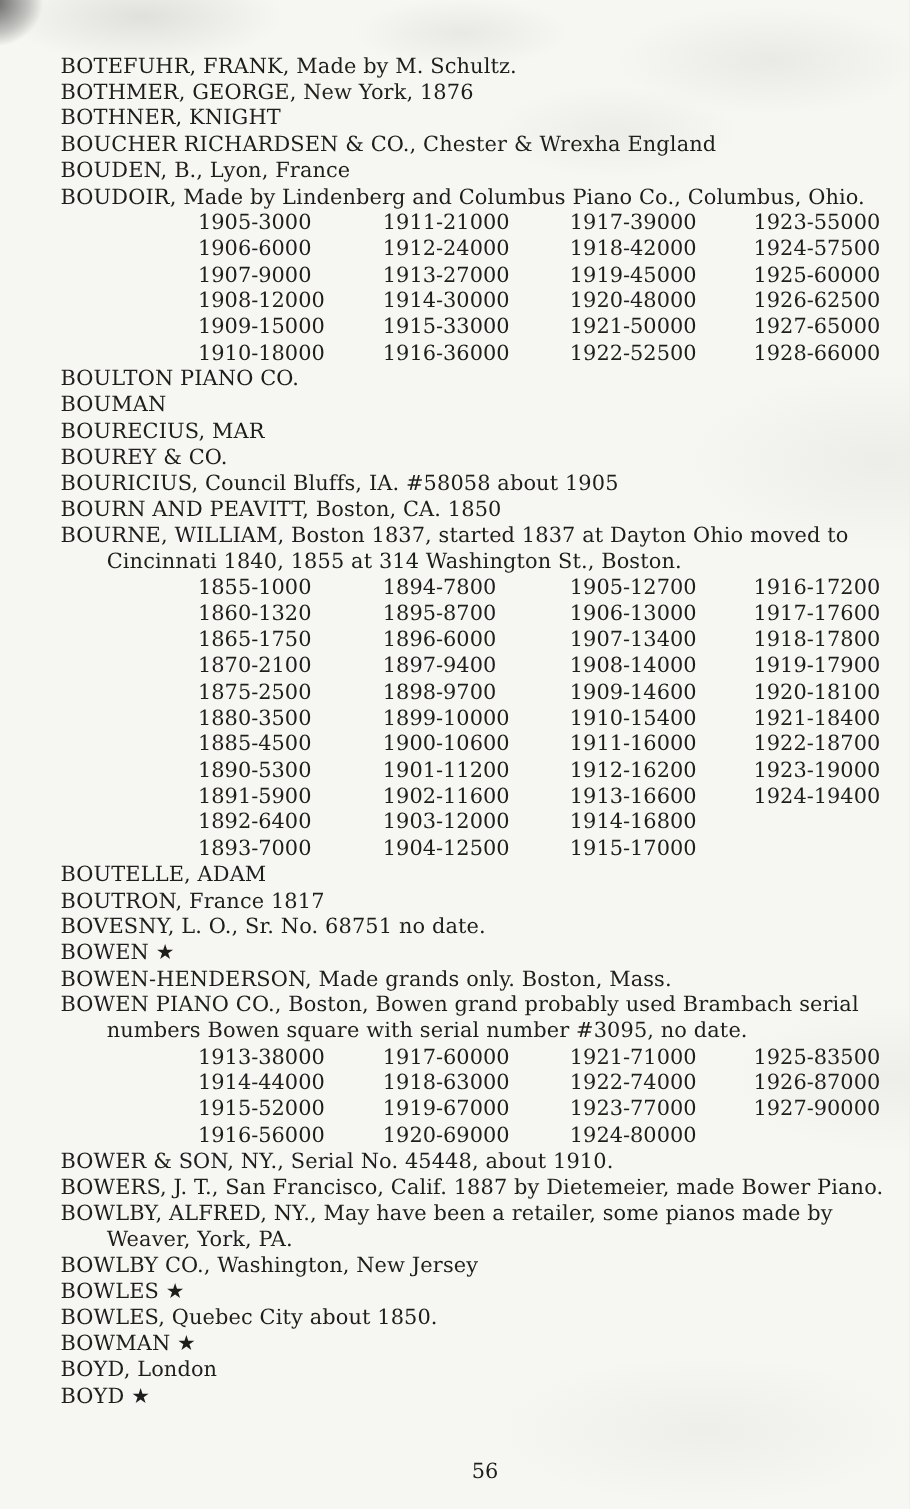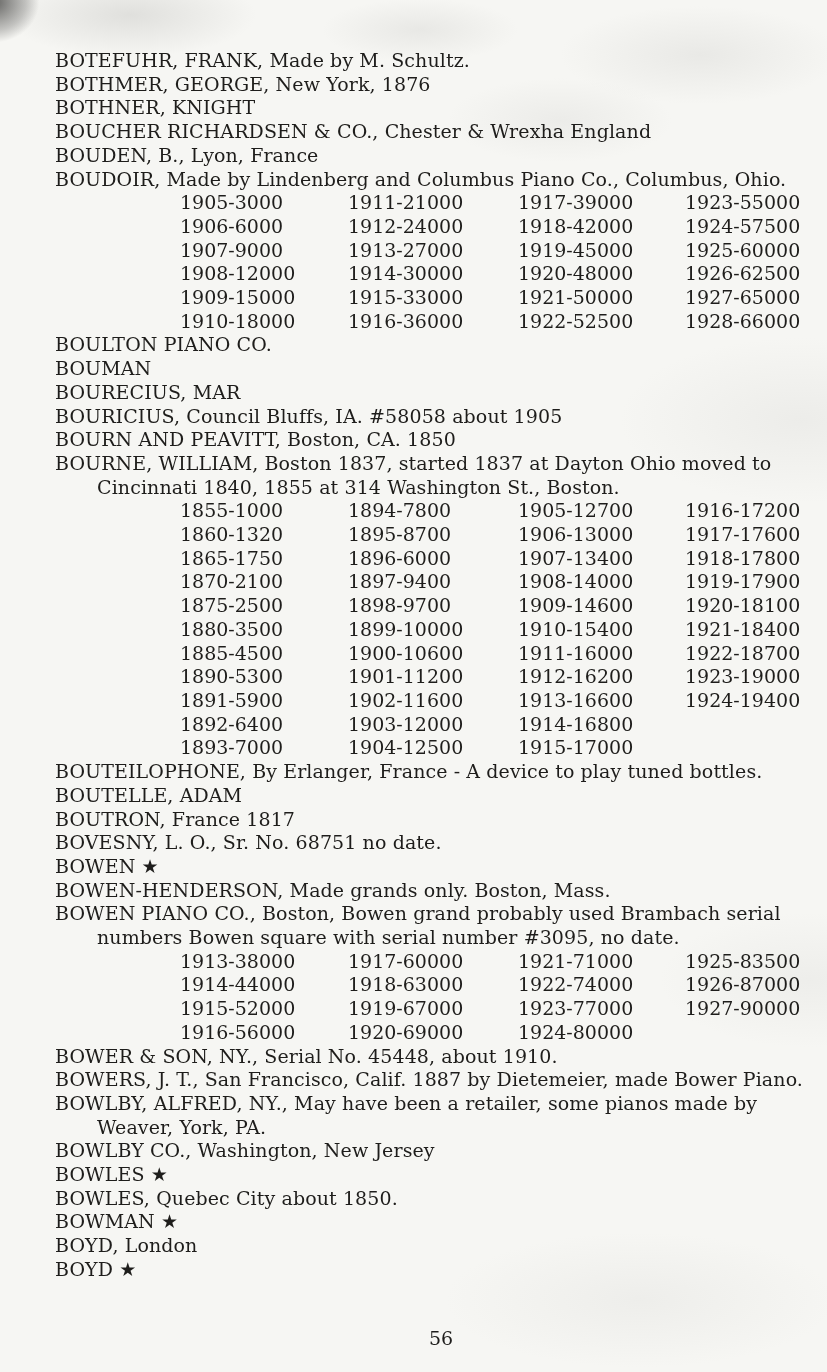--- a/index.html
+++ b/index.html
@@ -104,20 +104,21 @@
         <div class="srow">
           <span class="scell">1910-18000</span>
           <span class="scell">1916-36000</span>
           <span class="scell">1922-52500</span>
           <span class="scell">1928-66000</span>
         </div>
       </div>
       <div class="line">BOULTON PIANO CO.</div>
       <div class="line">BOUMAN</div>
       <div class="line">BOURECIUS, MAR</div>
+      <div class="line">BOUREY &amp; CO.</div>
       <div class="line">BOURICIUS, Council Bluffs, IA. #58058 about 1905</div>
       <div class="line">BOURN AND PEAVITT, Boston, CA. 1850</div>
       <div class="line">BOURNE, WILLIAM, Boston 1837, started 1837 at Dayton Ohio moved to</div>
       <div class="line cont">Cincinnati 1840, 1855 at 314 Washington St., Boston.</div>
       <div class="stable">
         <div class="srow">
           <span class="scell">1855-1000</span>
           <span class="scell">1894-7800</span>
           <span class="scell">1905-12700</span>
           <span class="scell">1916-17200</span>
@@ -176,21 +177,20 @@
           <span class="scell">1914-16800</span>
           <span class="scell"></span>
         </div>
         <div class="srow">
           <span class="scell">1893-7000</span>
           <span class="scell">1904-12500</span>
           <span class="scell">1915-17000</span>
           <span class="scell"></span>
         </div>
       </div>
-      <div class="line">BOUTEILOPHONE, By Erlanger, France - A device to play tuned bottles.</div>
       <div class="line">BOUTELLE, ADAM</div>
       <div class="line">BOUTRON, France 1817</div>
       <div class="line">BOVESNY, L. O., Sr. No. 68751 no date.</div>
       <div class="line">BOWEN ★</div>
       <div class="line">BOWEN-HENDERSON, Made grands only. Boston, Mass.</div>
       <div class="line">BOWEN PIANO CO., Boston, Bowen grand probably used Brambach serial</div>
       <div class="line cont">numbers Bowen square with serial number #3095, no date.</div>
       <div class="stable">
         <div class="srow">
           <span class="scell">1913-38000</span>

